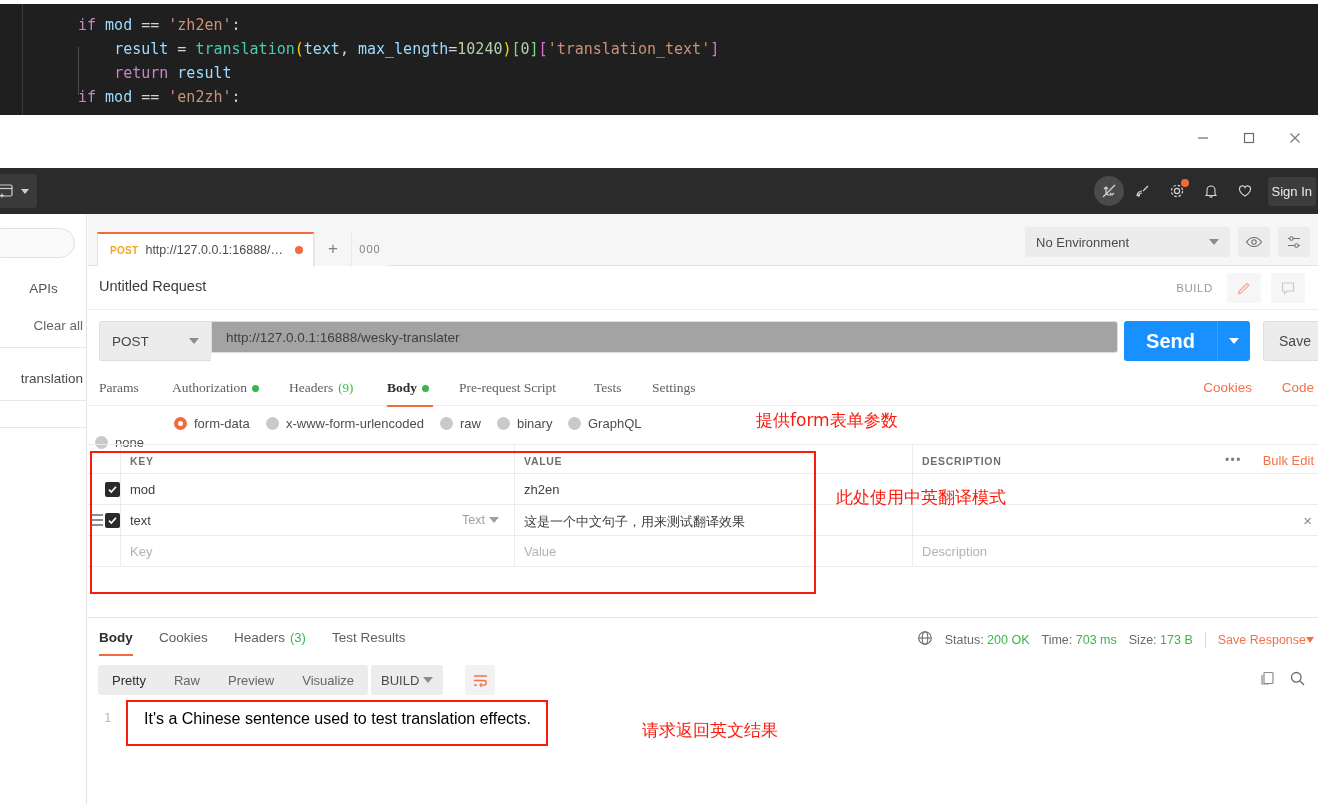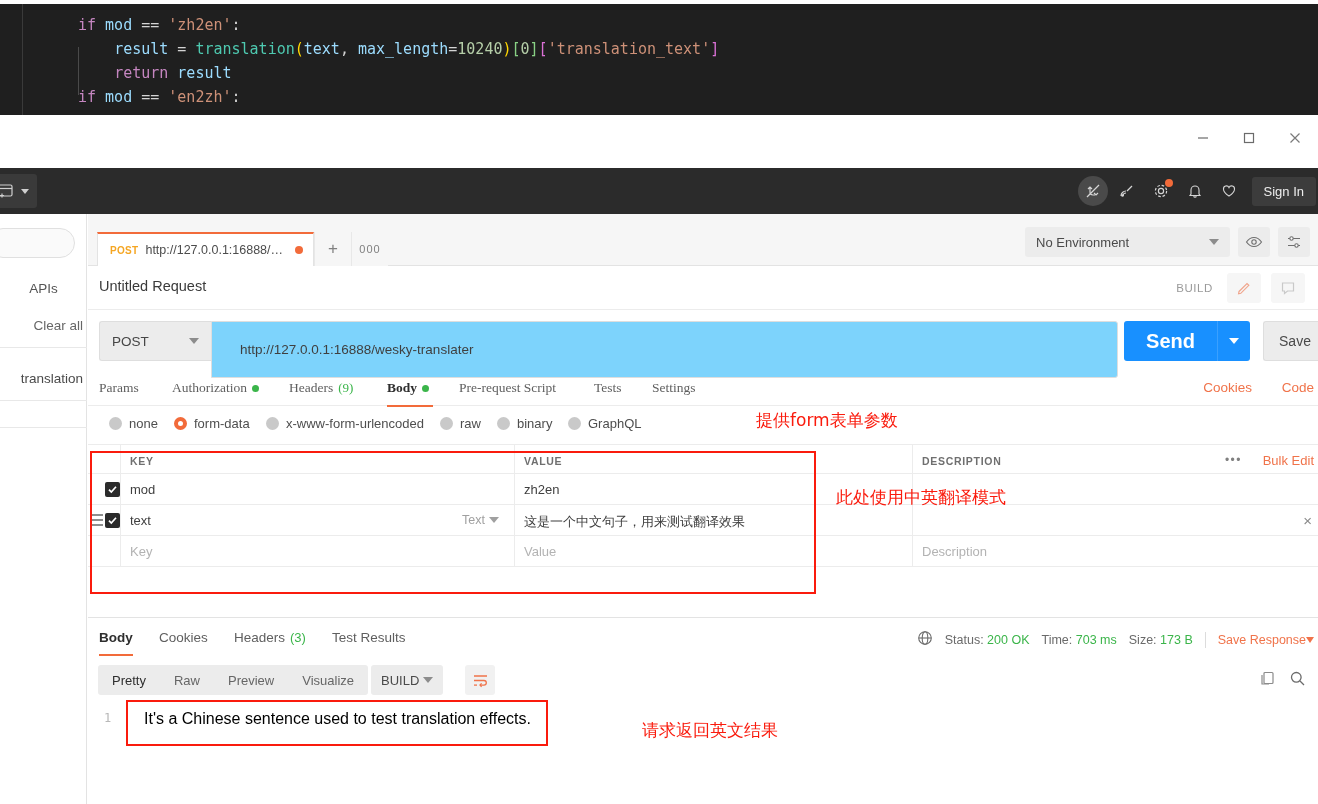--- a/index.html
+++ b/index.html
@@ -93,21 +93,21 @@
     justify-content: center; color: #d5d5d5; position: relative;
     border-radius: 50%;
   }
   .tb-icon.circ { background: #4a4a4a; }
   .dot-badge {
     position: absolute; right: 3px; top: 3px; width: 8px; height: 8px;
     border-radius: 50%; background: #f26b3a;
   }
   .signin {
     background: #3c3c3c; color: #ededed; font-size: 13px;
-    padding: 7px 12px; border-radius: 3px; margin-left: 4px;
+    padding: 7px 4px; border-radius: 3px; margin-left: 4px;
   }
 
   
   .sidebar {
     position: absolute; left: 0; top: 214px; width: 87px; height: 590px;
     background: #ffffff; border-right: 1px solid #e3e3e3;
   }
   .sb-search {
     position: absolute; left: -12px; top: 14px; width: 87px; height: 30px;
     background: #fafafa; border: 1px solid #e0e0e0; border-radius: 16px;
@@ -198,23 +198,23 @@
 
   
   .urlbar { position: absolute; left: 0; top: 96px; width: 1230px; height: 62px; }
   .method-box {
     position: absolute; left: 11px; top: 11px; width: 112px; height: 40px;
     background: #ececec; border: 1px solid #dedede; border-right: none;
     border-radius: 3px 0 0 3px; display: flex; align-items: center;
     justify-content: space-between; padding: 0 12px; font-size: 13.5px; color: #464646;
   }
   .url-input {
-    position: absolute; left: 123px; top: 11px; width: 907px; height: 57px;
-    background: #7dd3fc; border: 1px solid #dedede; border-radius: 0 3px 3px 0;
-    display: flex; align-items: center; padding: 0 28px;
+    position: absolute; left: 123px; top: 11px; width: 907px; height: 32px;
+    background: #a3a3a3; border: 1px solid #dedede; border-radius: 0 3px 3px 0;
+    display: flex; align-items: center; padding: 0 14px;
     font-size: 13.5px; color: #3f3f3f;
   }
   .send-btn {
     position: absolute; left: 1036px; top: 11px; width: 93px; height: 40px;
     background: #1890ff; color: #fff; border-radius: 3px 0 0 3px;
     display: flex; align-items: center; justify-content: center;
     font-size: 20px; font-weight: bold;
   }
   .send-caret {
     position: absolute; left: 1129px; top: 11px; width: 33px; height: 40px;
@@ -526,21 +526,21 @@
         </div>
         <div class="rt" style="left: 506px;">
           <span>Tests</span>
         </div>
         <div class="rt" style="left: 564px;">
           <span>Settings</span>
         </div>
       </div>
 
     <div class="bodytypes" id="bodytypes">
-        <div class="bt" style="left: 21px;">
+        <div class="bt" style="left: 7px; margin-top: 19px;">
           <span class="radio"></span>
           <span>none</span>
         </div>
         <div class="bt" style="left: 86px;">
           <span class="radio on"></span>
           <span>form-data</span>
         </div>
         <div class="bt" style="left: 178px;">
           <span class="radio"></span>
           <span>x-www-form-urlencoded</span>

